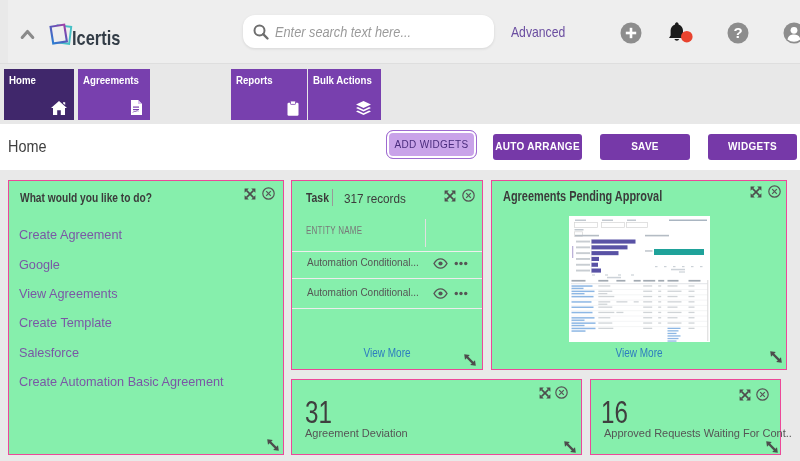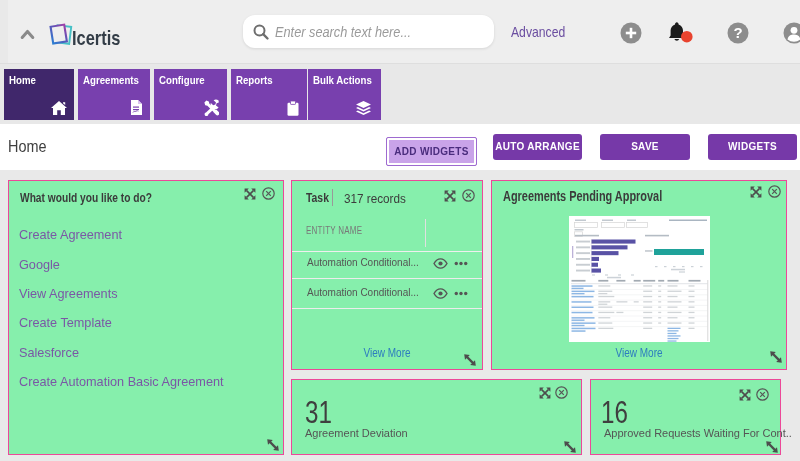--- a/index.html
+++ b/index.html
@@ -17,21 +17,21 @@
 
 #navrow { left:0; top:63px; width:800px; height:61px; background:#e8e8e8; border-top:1px solid #dedede; }
 .tab { position:absolute; top:5px; height:51px; color:#fff; font-size:11px; font-weight:bold; padding:5px 0 0 5px; white-space:nowrap; }
 .tab .tl { display:inline-block; transform:scaleX(0.88); transform-origin:left top; }
 .tab .ticon { position:absolute; right:6px; bottom:4px; }
 
 
 #headrow { left:0; top:124px; width:800px; height:46px; background:#ffffff; }
 #h-home { left:8px; top:13px; font-size:17px; color:#3f3f3f; transform:scaleX(0.85); transform-origin:left top; }
 .pbtn { position:absolute; top:10px; height:26px; background:#7639a8; color:#fff; font-size:10px; font-weight:bold; text-align:center; line-height:26px; border-radius:3px; letter-spacing:0.3px; }
-#addw { left:386px; top:13px; width:91px; height:29px; background:#c9a3e9; border:1px solid #9e6ad0; box-shadow:inset 0 0 0 2px #ffffff; border-radius:2px; color:#4a2c7d; font-size:10px; font-weight:bold; text-align:center; line-height:27px; letter-spacing:0.3px; }
+#addw { left:386px; top:6px; width:91px; height:29px; background:#c9a3e9; border:1px solid #9e6ad0; box-shadow:inset 0 0 0 2px #ffffff; border-radius:7px; color:#4a2c7d; font-size:10px; font-weight:normal; text-align:center; line-height:27px; letter-spacing:0.3px; }
 
 
 .card { position:absolute; background:#86efac; border:1px solid #ec4899; }
 #c1 { left:8px; top:180px; width:276px; height:275px; }
 #c2 { left:291px; top:180px; width:192px; height:190px; }
 #c3 { left:491px; top:180px; width:296px; height:190px; }
 #c4 { left:291px; top:379px; width:291px; height:76px; }
 #c5 { left:590px; top:379px; width:191px; height:76px; }
 .ctitle { position:absolute; color:#3b3b3b; font-weight:bold; }
 .link { position:absolute; left:10px; color:#7a57a5; font-size:13.5px; transform:scaleX(0.94); transform-origin:left top; }
@@ -111,29 +111,20 @@
     </div>
     <div class="tab" style="left:78px;width:72px;background:#7840ae"><span class="tl">Agreements</span>
       <svg class="ticon" style="right:8px;bottom:5px" width="12" height="15" viewBox="0 0 12 15">
         <path d="M1 0 L8 0 L12 4 L12 15 L1 15 Z" fill="#fff"></path>
         <path d="M8 0 L8 4 L12 4 Z" fill="#d9c2ee"></path>
         <rect x="3" y="6.5" width="6" height="1.2" fill="#7840ae"></rect>
         <rect x="3" y="9" width="6" height="1.2" fill="#7840ae"></rect>
         <path d="M3 12.5 l1.5 -1.5 l1 1 l1.5 -1.5 l1 1" stroke="#7840ae" stroke-width="0.9" fill="none"></path>
       </svg>
     </div>
-    <div class="tab" style="left:154px;width:73px;background:#7840ae"><span class="tl">Configure</span>
-      <svg class="ticon" style="right:8px;bottom:4px" width="16" height="17" viewBox="0 0 16 17">
-        <g fill="#fff">
-          <path d="M1.4 3.4 L3.4 1.4 L5.8 2.6 L6.4 4.8 L12.8 11.2 L10.8 13.2 L4.4 6.8 L2.2 6.2 Z"></path>
-          <path d="M11.4 11.2 L13.2 10.4 L15.8 13 A1.9 1.9 0 1 1 13 15.8 L10.6 13.2 Z"></path>
-          <path d="M15.6 1.6 A4 4 0 0 0 10.6 1.2 L13 3.4 L12.4 5.6 L10.2 6.2 L7.9 4 A4 4 0 0 0 8.6 8.2 L3 13.4 A1.9 1.9 0 1 0 5.4 15.2 L11.2 10 A4 4 0 0 0 15.6 8.6 L13 6.4 L13.6 4.2 L15.8 3.6 Z" fill-rule="evenodd"></path>
-        </g>
-      </svg>
-    </div>
     <div class="tab" style="left:231px;width:76px;background:#7840ae"><span class="tl">Reports</span>
       <svg class="ticon" style="right:8px;bottom:4px" width="12" height="15" viewBox="0 0 12 15">
         <rect x="0.5" y="1.8" width="11" height="13" rx="1.2" fill="#fff"></rect>
         <rect x="3.5" y="0" width="5" height="3.4" rx="0.6" fill="#fff" stroke="#7840ae" stroke-width="0.8"></rect>
       </svg>
     </div>
     <div class="tab" style="left:308px;width:73px;background:#7840ae"><span class="tl">Bulk Actions</span>
       <svg class="ticon" style="right:9px;bottom:4px" width="17" height="15" viewBox="0 0 17 15">
         <path d="M8.5 0 L16 3.5 L8.5 7 L1 3.5 Z" fill="#fff"></path>
         <path d="M2.9 6.1 L1 7 L8.5 10.5 L16 7 L14.1 6.1 L8.5 8.7 Z" fill="#fff"></path>

